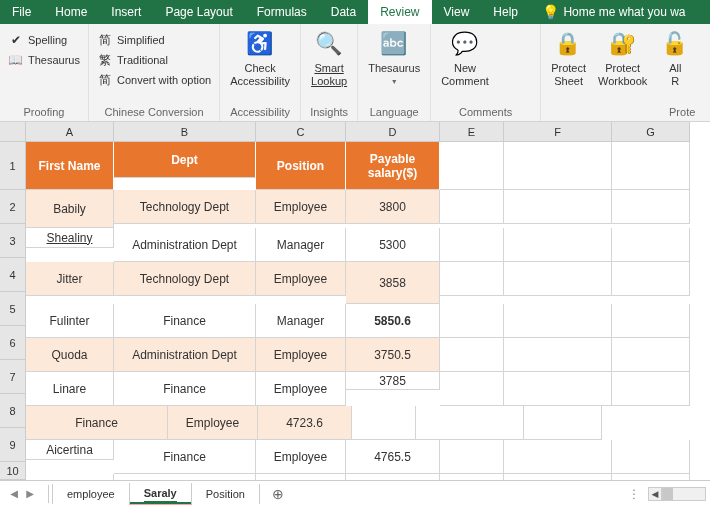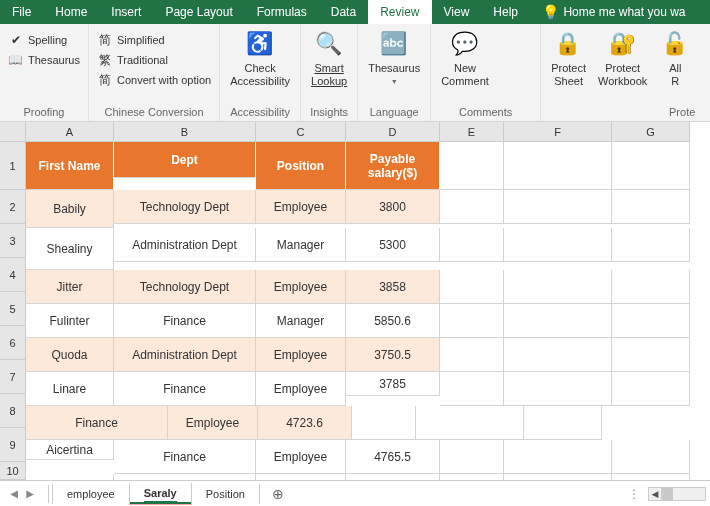--- a/index.html
+++ b/index.html
@@ -218,60 +218,60 @@
       <div class="cell-row">
         <div class="cell cA banded" style="height: 38px;">Babily</div>
         <div class="cell cB banded" style="height: 34px;">Technology Dept</div>
         <div class="cell cC banded" style="height: 34px;">Employee</div>
         <div class="cell cD banded" style="height: 34px;">3800</div>
         <div class="cell cE" style="height: 34px;"></div>
         <div class="cell cF" style="height: 34px;"></div>
         <div class="cell cG" style="height: 34px;"></div>
       </div>
       <div class="cell-row">
-        <div class="cell cA" style="height: 42px;">Shealiny</div>
+        <div class="cell cA" style="height: 20px; text-decoration: underline;">Shealiny</div>
         <div class="cell cB" style="height: 34px;">Administration Dept</div>
         <div class="cell cC" style="height: 34px;">Manager</div>
         <div class="cell cD" style="height: 34px;">5300</div>
         <div class="cell cE" style="height: 34px;"></div>
         <div class="cell cF" style="height: 34px;"></div>
         <div class="cell cG" style="height: 34px;"></div>
       </div>
       <div class="cell-row">
         <div class="cell cA banded" style="height: 34px;">Jitter</div>
         <div class="cell cB banded" style="height: 34px;">Technology Dept</div>
         <div class="cell cC banded" style="height: 34px;">Employee</div>
-        <div class="cell cD banded" style="height: 34px; text-align: right;">3858</div>
+        <div class="cell cD banded" style="height: 42px; text-align: right;">3858</div>
         <div class="cell cE" style="height: 34px;"></div>
         <div class="cell cF" style="height: 34px;"></div>
         <div class="cell cG" style="height: 34px;"></div>
       </div>
       <div class="cell-row">
         <div class="cell cA" style="height: 34px;">Fulinter</div>
         <div class="cell cB" style="height: 34px;">Finance</div>
         <div class="cell cC" style="height: 34px;">Manager</div>
-        <div class="cell cD" style="height: 34px;">5850.6</div>
+        <div class="cell cD" style="height: 34px; font-weight: bold;">5850.6</div>
         <div class="cell cE" style="height: 34px;"></div>
         <div class="cell cF" style="height: 34px;"></div>
         <div class="cell cG" style="height: 34px;"></div>
       </div>
       <div class="cell-row">
         <div class="cell cA banded" style="height: 34px;">Quoda</div>
         <div class="cell cB banded" style="height: 34px;">Administration Dept</div>
         <div class="cell cC banded" style="height: 34px;">Employee</div>
         <div class="cell cD banded" style="height: 34px;">3750.5</div>
         <div class="cell cE" style="height: 34px;"></div>
         <div class="cell cF" style="height: 34px;"></div>
         <div class="cell cG" style="height: 34px;"></div>
       </div>
       <div class="cell-row">
         <div class="cell cA" style="height: 34px;">Linare</div>
         <div class="cell cB" style="height: 34px;">Finance</div>
         <div class="cell cC" style="height: 34px;">Employee</div>
-        <div class="cell cD" style="height: 24px;">3785</div>
+        <div class="cell cD" style="height: 18px;">3785</div>
         <div class="cell cE" style="height: 34px;"></div>
         <div class="cell cF" style="height: 34px;"></div>
         <div class="cell cG" style="height: 34px;"></div>
       </div>
       <div class="cell-row">
         <div class="cell cB banded" style="height: 34px;">Finance</div>
         <div class="cell cC banded" style="height: 34px;">Employee</div>
         <div class="cell cD banded" style="height: 34px;">4723.6</div>
         <div class="cell cE" style="height: 34px;"></div>
         <div class="cell cF" style="height: 34px;"></div>

